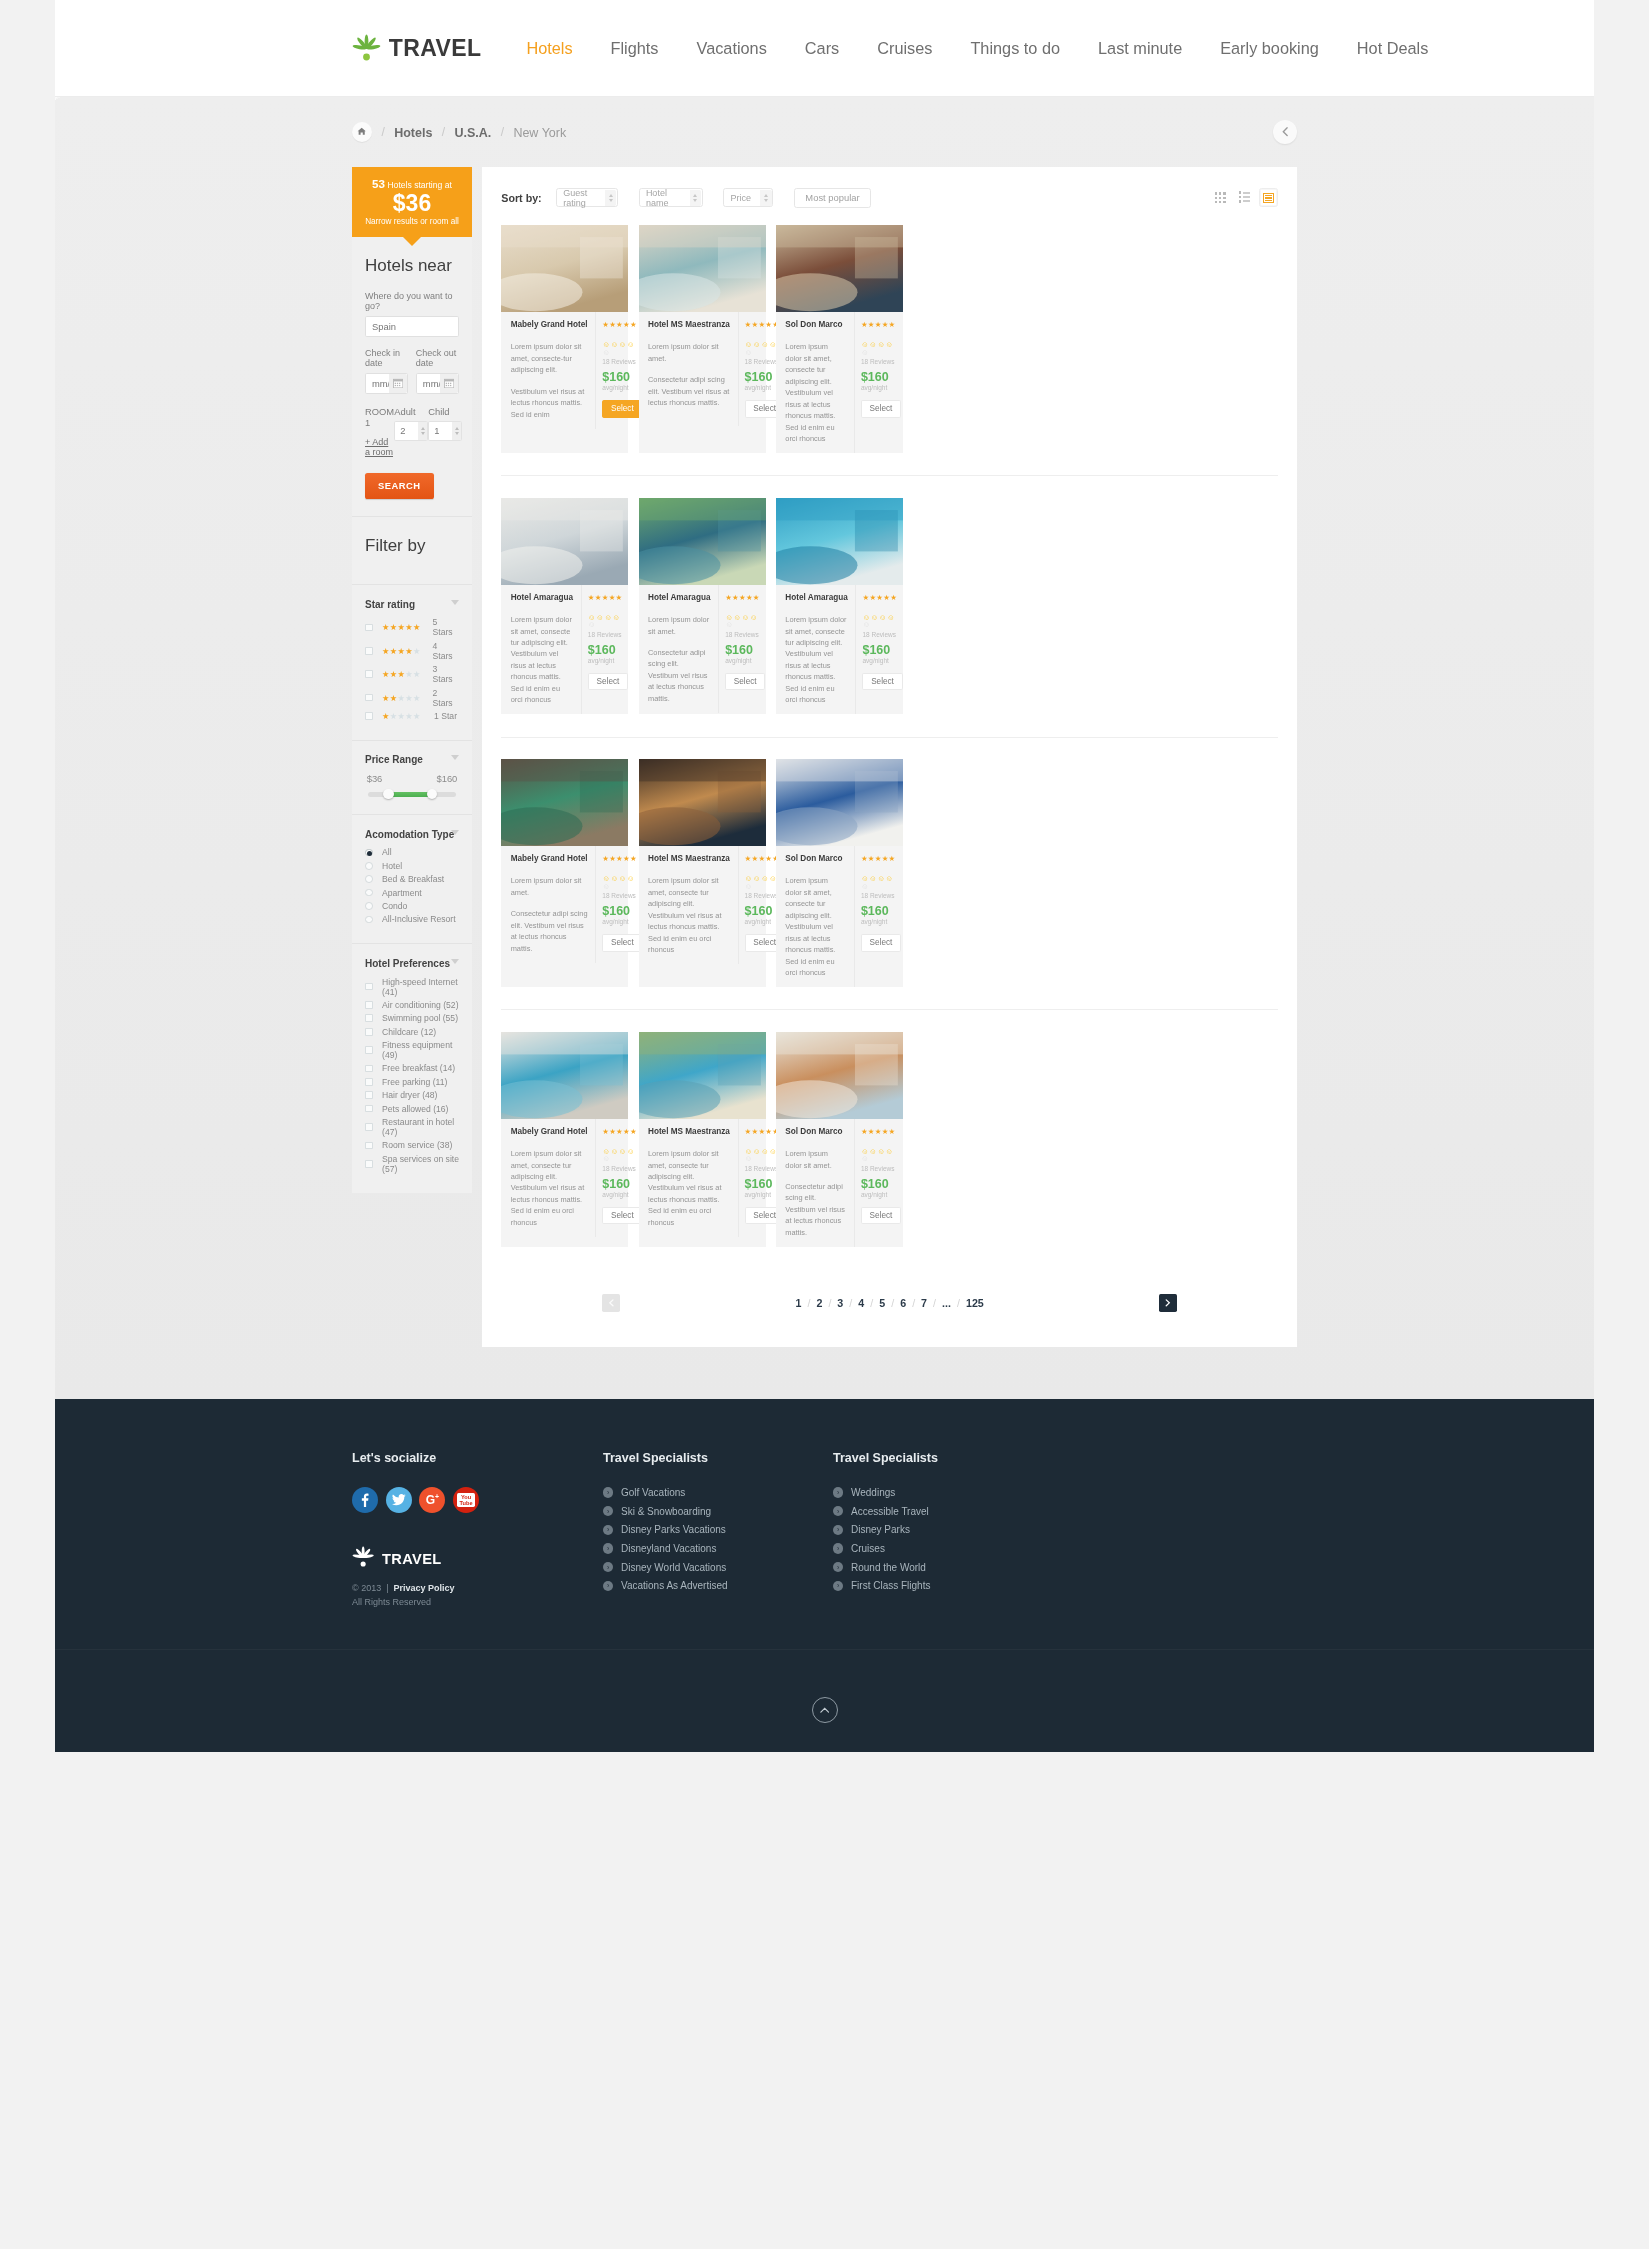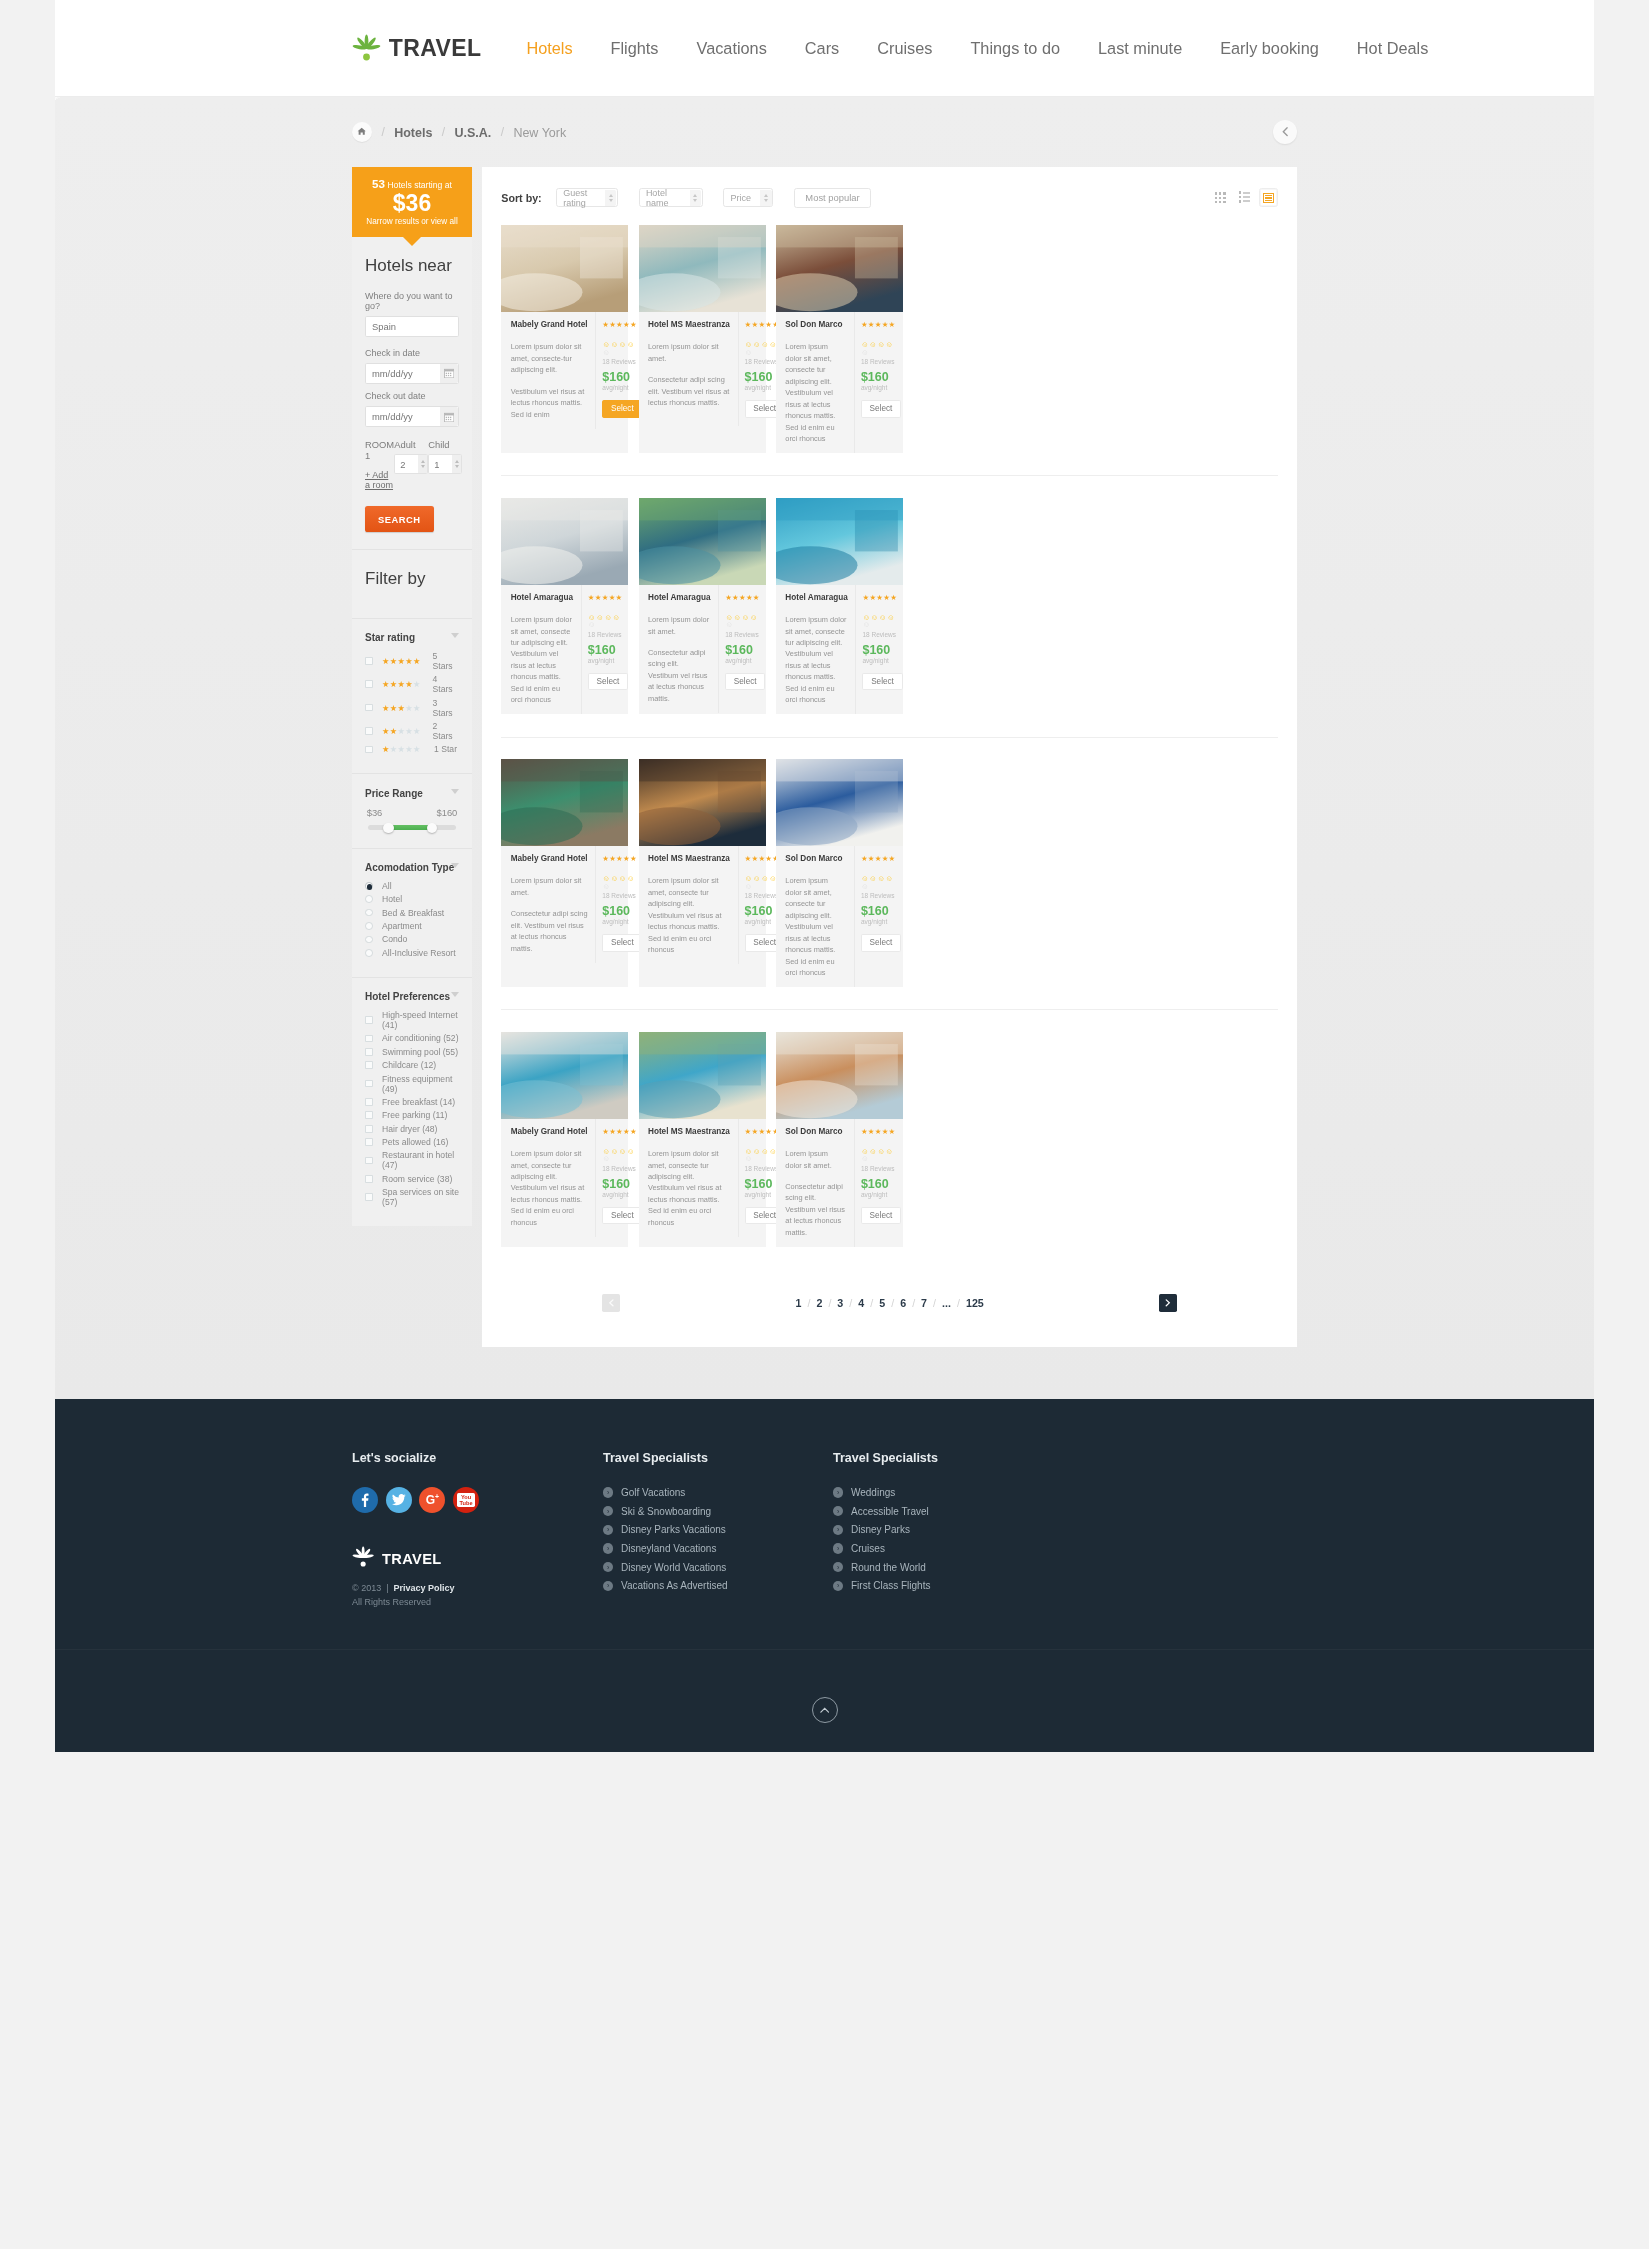--- a/index.html
+++ b/index.html
@@ -74,21 +74,21 @@
     border-top:9.4px solid #f6a019;
   }
   .panel { background:#f0f0f0; }
   .panel-pad { padding:19px 13px 17px; }
   .panel h2 { font-size:17px; font-weight:normal; color:#3f3f3f; margin-bottom:14.6px; }
   .field-label { font-size:9px; color:#7f7f7f; margin-bottom:5.2px; display:block;}
   .txtinput {
     width:100%; height:20.6px; background:#fff; border:0.9px solid #e0e0e0; border-radius:1.7px;
     font-size:9.4px; color:#777; padding:0 6px; font-family:inherit; outline:none;
   }
-  .dates { display:flex; gap:7.7px; margin-top:11.2px;flex-direction:column; }
+  .dates { display:flex; gap:7.7px; margin-top:11.2px; }
   .date-col { flex:1; }
   .date-wrap { position:relative; }
   .date-wrap .cal {
     position:absolute; right:0.9px; top:0.9px; width:18px; height:19px; background:#efefef;
     display:flex; align-items:center; justify-content:center; border-radius:0 1.7px 1.7px 0;
   }
   .roomrow { display:flex; align-items:flex-start; margin-top:12px; }
   .roomcol { flex:1; }
   .room-lbl { font-size:9.4px; color:#7c7c7c; }
   .addroom { font-size:9px; color:#6d6d6d; text-decoration:underline; display:inline-block; margin-top:9.4px;}
@@ -303,21 +303,21 @@
     <div class="content">
 
       <div class="sidebar">
 
         <div class="promo">
           <div class="l1">
             <b>53</b>
             <span>Hotels starting at</span>
           </div>
           <div class="big">$36</div>
-          <div class="l3">Narrow results or view all</div>
+          <div class="l3">Narrow results or room all</div>
         </div>
 
         <div class="panel">
           <div class="panel-pad">
             <h2>Hotels near</h2>
 
             <label class="field-label">Where do you want to go?</label>
             <input class="txtinput" value="Spain" style="">
 
             <div class="dates">

